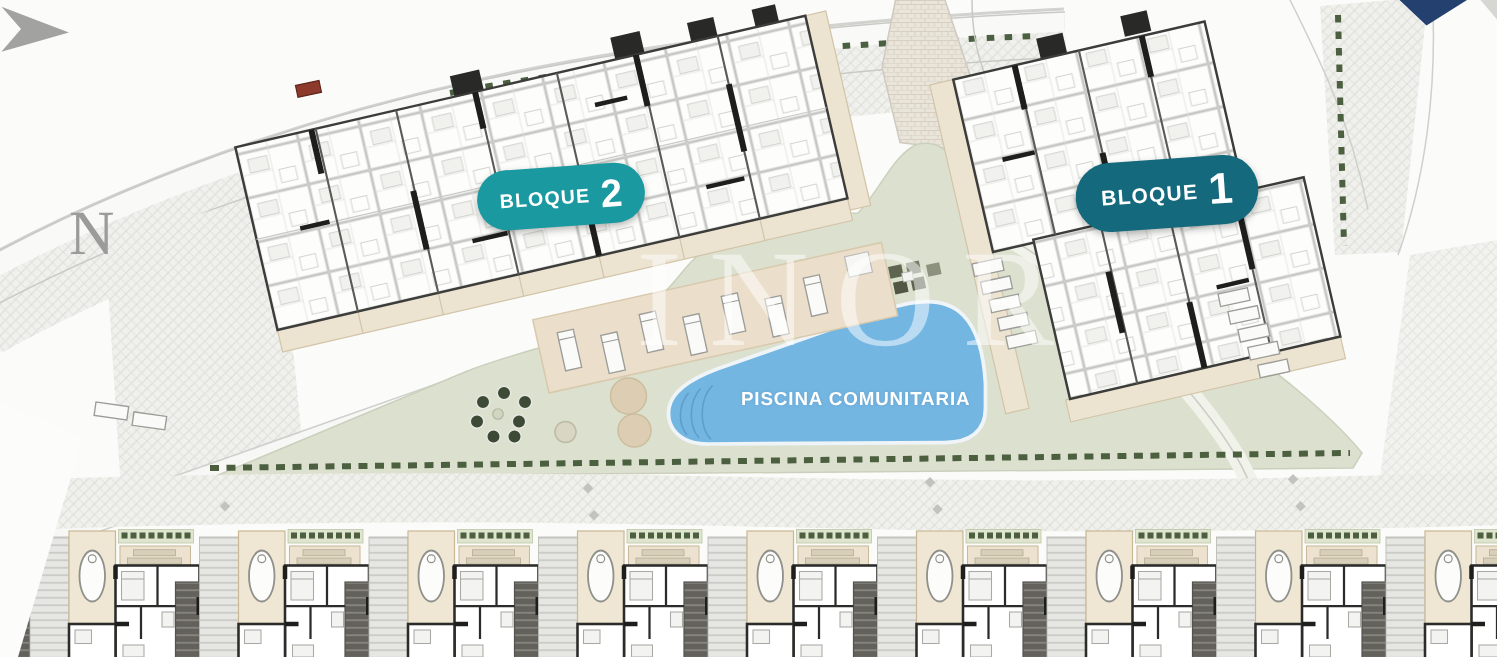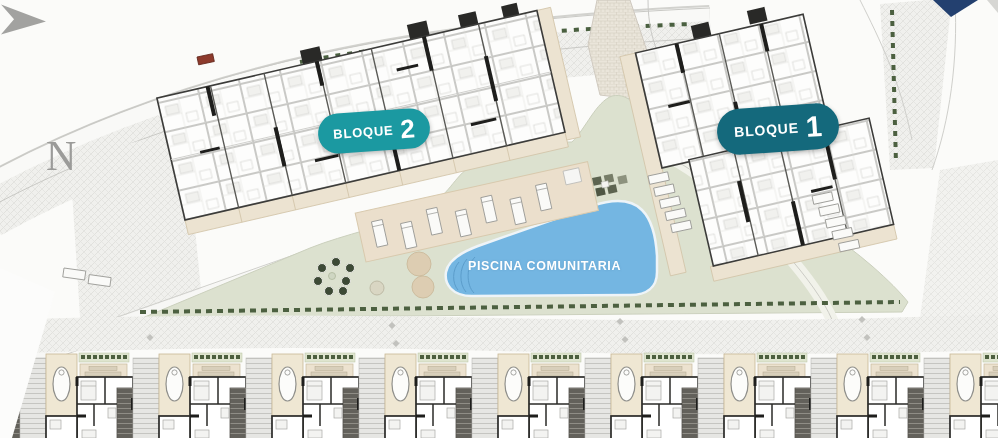--- a/index.html
+++ b/index.html
@@ -8,21 +8,21 @@
     background:#fbfbf9;font-family:"Liberation Sans",sans-serif;
   }
   .stage svg{position:absolute;left:0;top:0;z-index:1;}
   .watermark{
     position:absolute;left:424px;top:146px;z-index:3;
     font-family:"Liberation Serif",serif;font-size:92px;font-weight:400;
     letter-spacing:18px;color:rgba(255,255,255,0.5);user-select:none;pointer-events:none;
   }
   .pool-label{
     position:absolute;left:468px;top:259px;width:205px;z-index:4;
-    text-align:left;font-size:12.5px;font-weight:bold;color:#ffffff;
+    text-align:center;font-size:12.5px;font-weight:bold;color:#ffffff;
     letter-spacing:0.6px;text-shadow:0 0 2px rgba(90,140,180,0.5);
   }
   .badge{
     position:absolute;z-index:6;display:flex;align-items:center;justify-content:center;
     gap:7px;color:#fff;border-radius:24px;transform:rotate(-4deg);
     box-shadow:0 2px 5px rgba(0,0,0,0.28);cursor:pointer;
   }
   .badge .lbl{font-size:13px;font-weight:bold;letter-spacing:0.8px;}
   .badge .num{font-size:26px;font-weight:bold;line-height:1;}
   .badge-2{left:318px;top:111px;width:112px;height:40px;background:#1b99a1;}
@@ -299,20 +299,21 @@
     <circle cx="377" cy="288" r="7" fill="#d9d6c3" stroke="#bdbaa5"></circle>
   </g>
 
   <path d="M140,312 L900,302" stroke="#4c6040" stroke-width="4" fill="none" stroke-dasharray="6,5"></path>
   <path d="M892,10 L896,164" stroke="#4c6040" stroke-width="4" fill="none" stroke-dasharray="5,6"></path>
 
   <polygon points="933,0 978,0 951,17" fill="#23406f"></polygon>
   <polygon points="987,0 998,0 998,13" fill="#d6d6d3"></polygon>
 </svg>
 
+<div class="watermark">INOR</div>
 
 <div class="north">N</div>
 <svg class="north-arrow" width="48" height="40">
   <path d="M0,6 L46,20 L2,36 L14,20 Z" fill="#a2a2a0" transform="rotate(4 23 20)"></path>
 </svg>
 
 <div class="badge badge-2">
   <span class="lbl">BLOQUE</span>
   <span class="num">2</span>
 </div>

